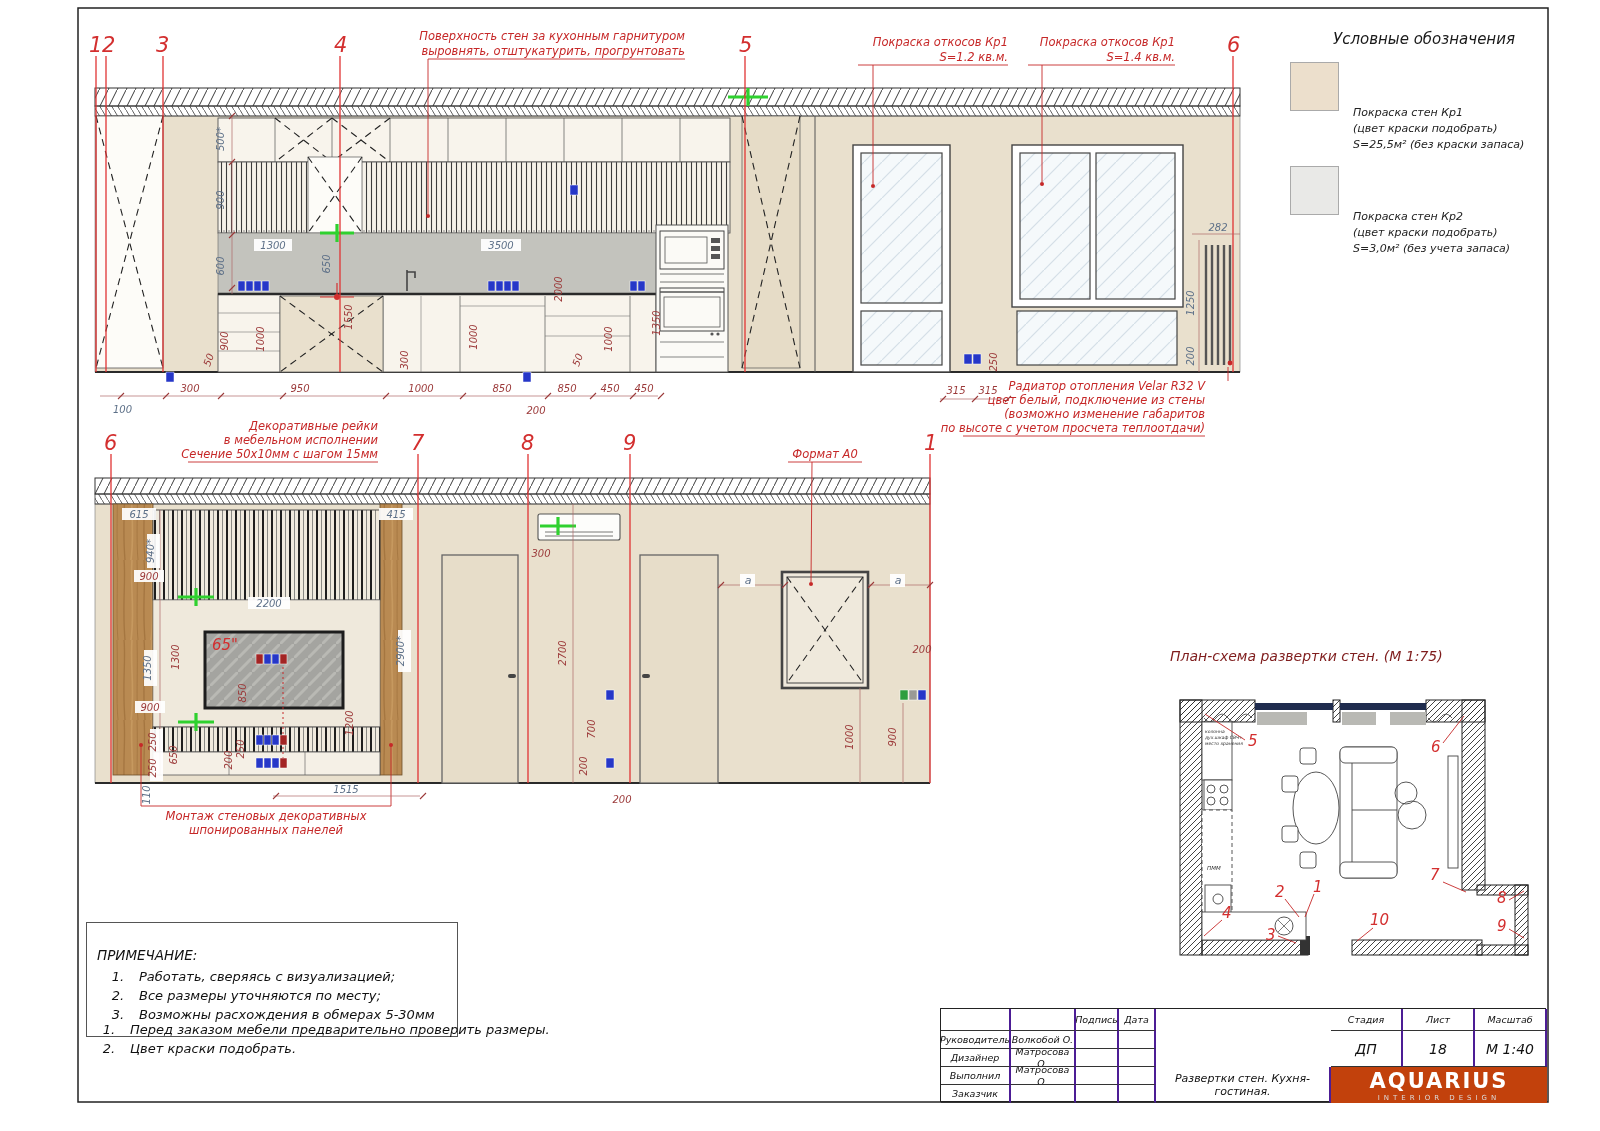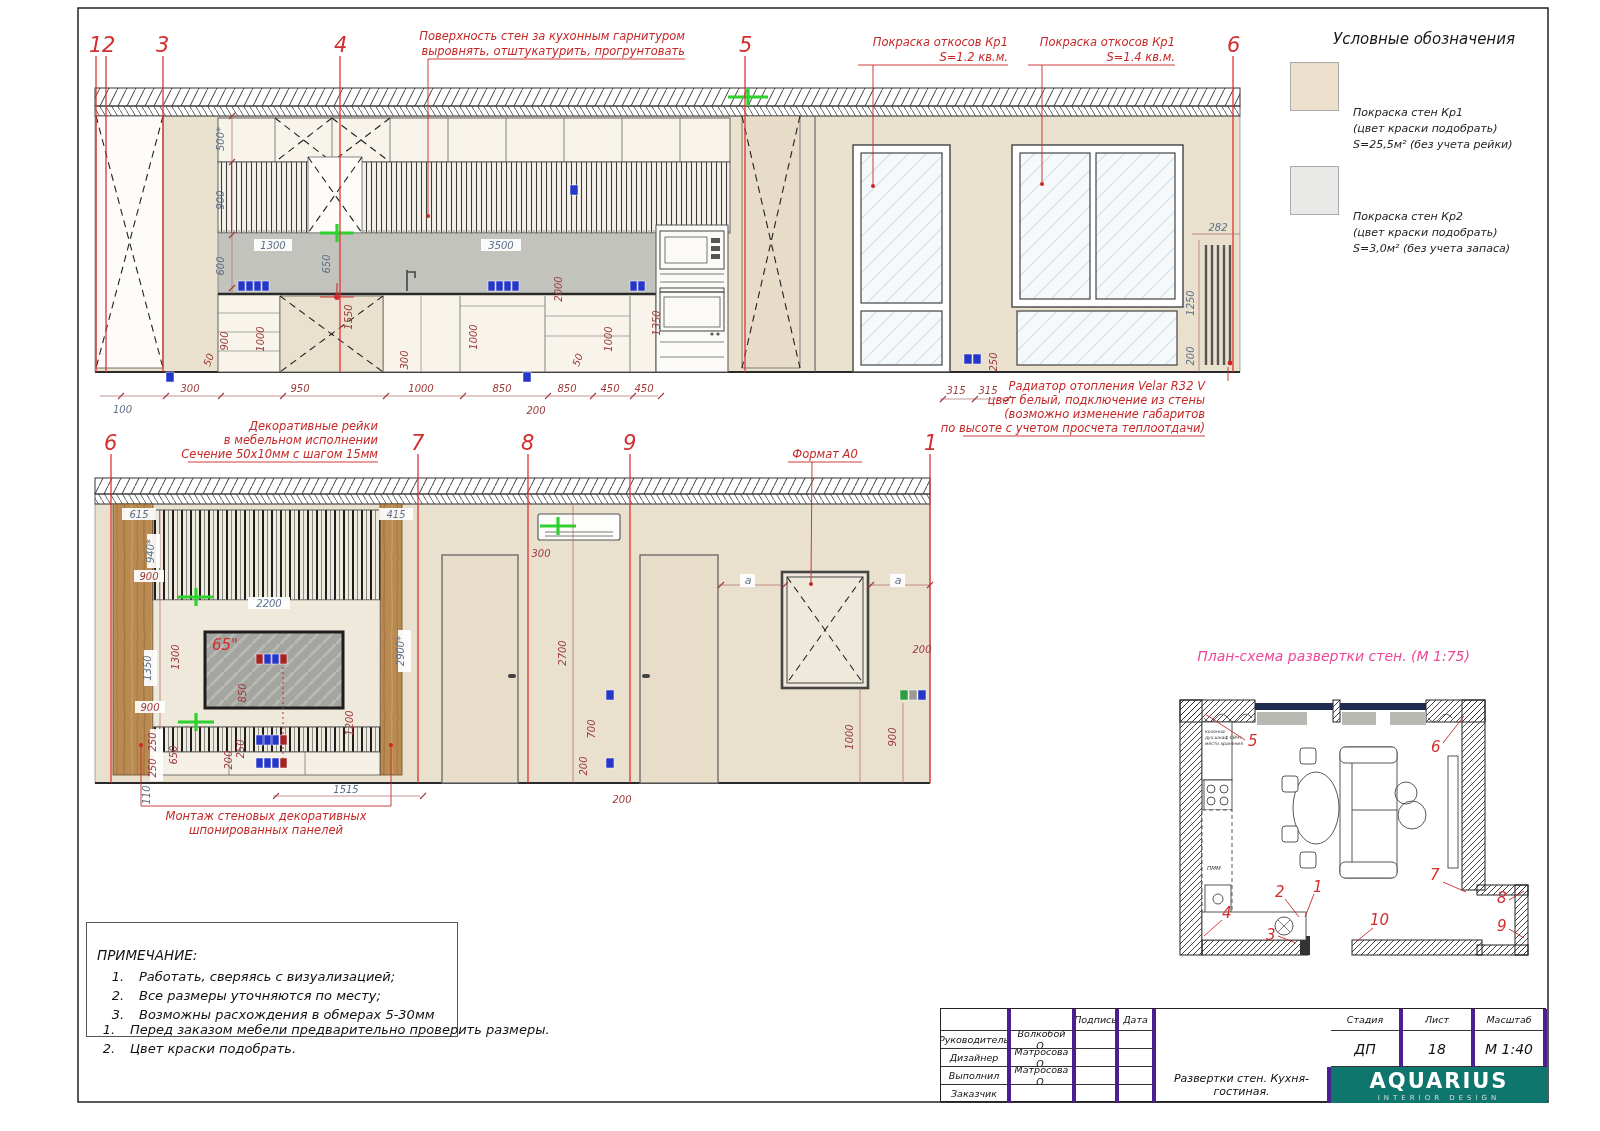--- a/index.html
+++ b/index.html
@@ -21,36 +21,36 @@
   .tick{stroke:#9c3a3a;stroke-width:1.1}
   .lbox{fill:#ffffff;opacity:.93}
   .xd{stroke:#222;stroke-width:1.1;stroke-dasharray:7 5;fill:none}
   
   .abs{position:absolute;}
   .legend{left:1290px;top:30px;width:268px;}
   .legend-title{font:italic 15px "DejaVu Sans",sans-serif;color:#1a1a1a;text-align:center;margin-bottom:14px;}
   .leg-item{display:flex;gap:14px;margin-bottom:13px;}
   .leg-sw{width:47px;height:47px;border:1px solid #aaa;flex:0 0 auto;}
   .leg-tx{font:italic 11px "DejaVu Sans",sans-serif;color:#222;line-height:1.45;margin-top:43px;}
-  .plan-title{left:1170px;top:648px;width:300px;font:italic 14px "DejaVu Sans",sans-serif;color:#ec4899;text-align:right;}
+  .plan-title{left:1170px;top:648px;width:300px;font:italic 14px "DejaVu Sans",sans-serif;color:#7f1d1d;}
   .notes-box{left:86px;top:922px;width:372px;border:1px solid #555;padding:24px 10px 10px 10px;box-sizing:border-box;background:#fff;}
   .notes-title{font:italic 13.5px "DejaVu Sans",sans-serif;color:#111;margin-bottom:6px;}
   .note-row{display:flex;font:italic 13px "DejaVu Sans",sans-serif;color:#111;margin-bottom:4px;}
   .note-num{width:42px;flex:0 0 auto;text-align:center;}
   .notes2{left:88px;top:1022px;width:520px;}
   
   .tb{left:940px;top:1008px;width:606px;height:94px;display:grid;
       grid-template-columns:70px 65px 43px 37px 175px 72px 72px 72px;
       grid-template-rows:22px 18px 18px 18px 18px;
       border:1.5px solid #222;background:#fff;box-sizing:border-box;}
-  .tb-c{border-right:4px solid #4c1d95;border-bottom:1px solid #333;display:flex;align-items:center;justify-content:center;
+  .tb-c{border-right:2px solid #4c1d95;border-bottom:1px solid #333;display:flex;align-items:center;justify-content:center;
         font:italic 9.5px "DejaVu Sans",sans-serif;color:#111;overflow:hidden;text-align:center;line-height:1.2;}
   .tb-big{font:italic 14px "DejaVu Sans",sans-serif;}
   .tb-proj{font:italic 11px "DejaVu Sans",sans-serif;flex-direction:column;}
-  .tb-logo{background:#0f766e;color:#fff;flex-direction:column;border-right:none;border-bottom:none;}
+  .tb-logo{background:#c2410c;color:#fff;flex-direction:column;border-right:none;border-bottom:none;}
   .logo-main{font:bold 21px "DejaVu Sans",sans-serif;letter-spacing:2px;}
   .logo-sub{font:7px "DejaVu Sans",sans-serif;letter-spacing:4px;color:#ddd;margin-top:1px;}
 </style>
 </head>
 <body>
 
 <svg width="1600" height="1131" viewBox="0 0 1600 1131">
 <defs>
   <pattern id="hatch" width="9" height="18" patternUnits="userSpaceOnUse">
         <path d="M0,18 L9,0" stroke="#3a3a3a" stroke-width="1"></path>
@@ -558,21 +558,21 @@
 </g>
 </svg>
 
 <div class="abs legend">
   <div class="legend-title">Условные обозначения</div>
   <div class="leg-item">
     <div class="leg-sw" style="background:#ecdfcc"></div>
     <div class="leg-tx">
       <div>Покраска стен Кр1</div>
       <div>(цвет краски подобрать)</div>
-      <div>S=25,5м² (без учета рейки)</div>
+      <div>S=25,5м² (без краски запаса)</div>
     </div>
   </div>
   <div class="leg-item">
     <div class="leg-sw" style="background:#e9e9e7"></div>
     <div class="leg-tx">
       <div>Покраска стен Кр2</div>
       <div>(цвет краски подобрать)</div>
       <div>S=3,0м² (без учета запаса)</div>
     </div>
   </div>

